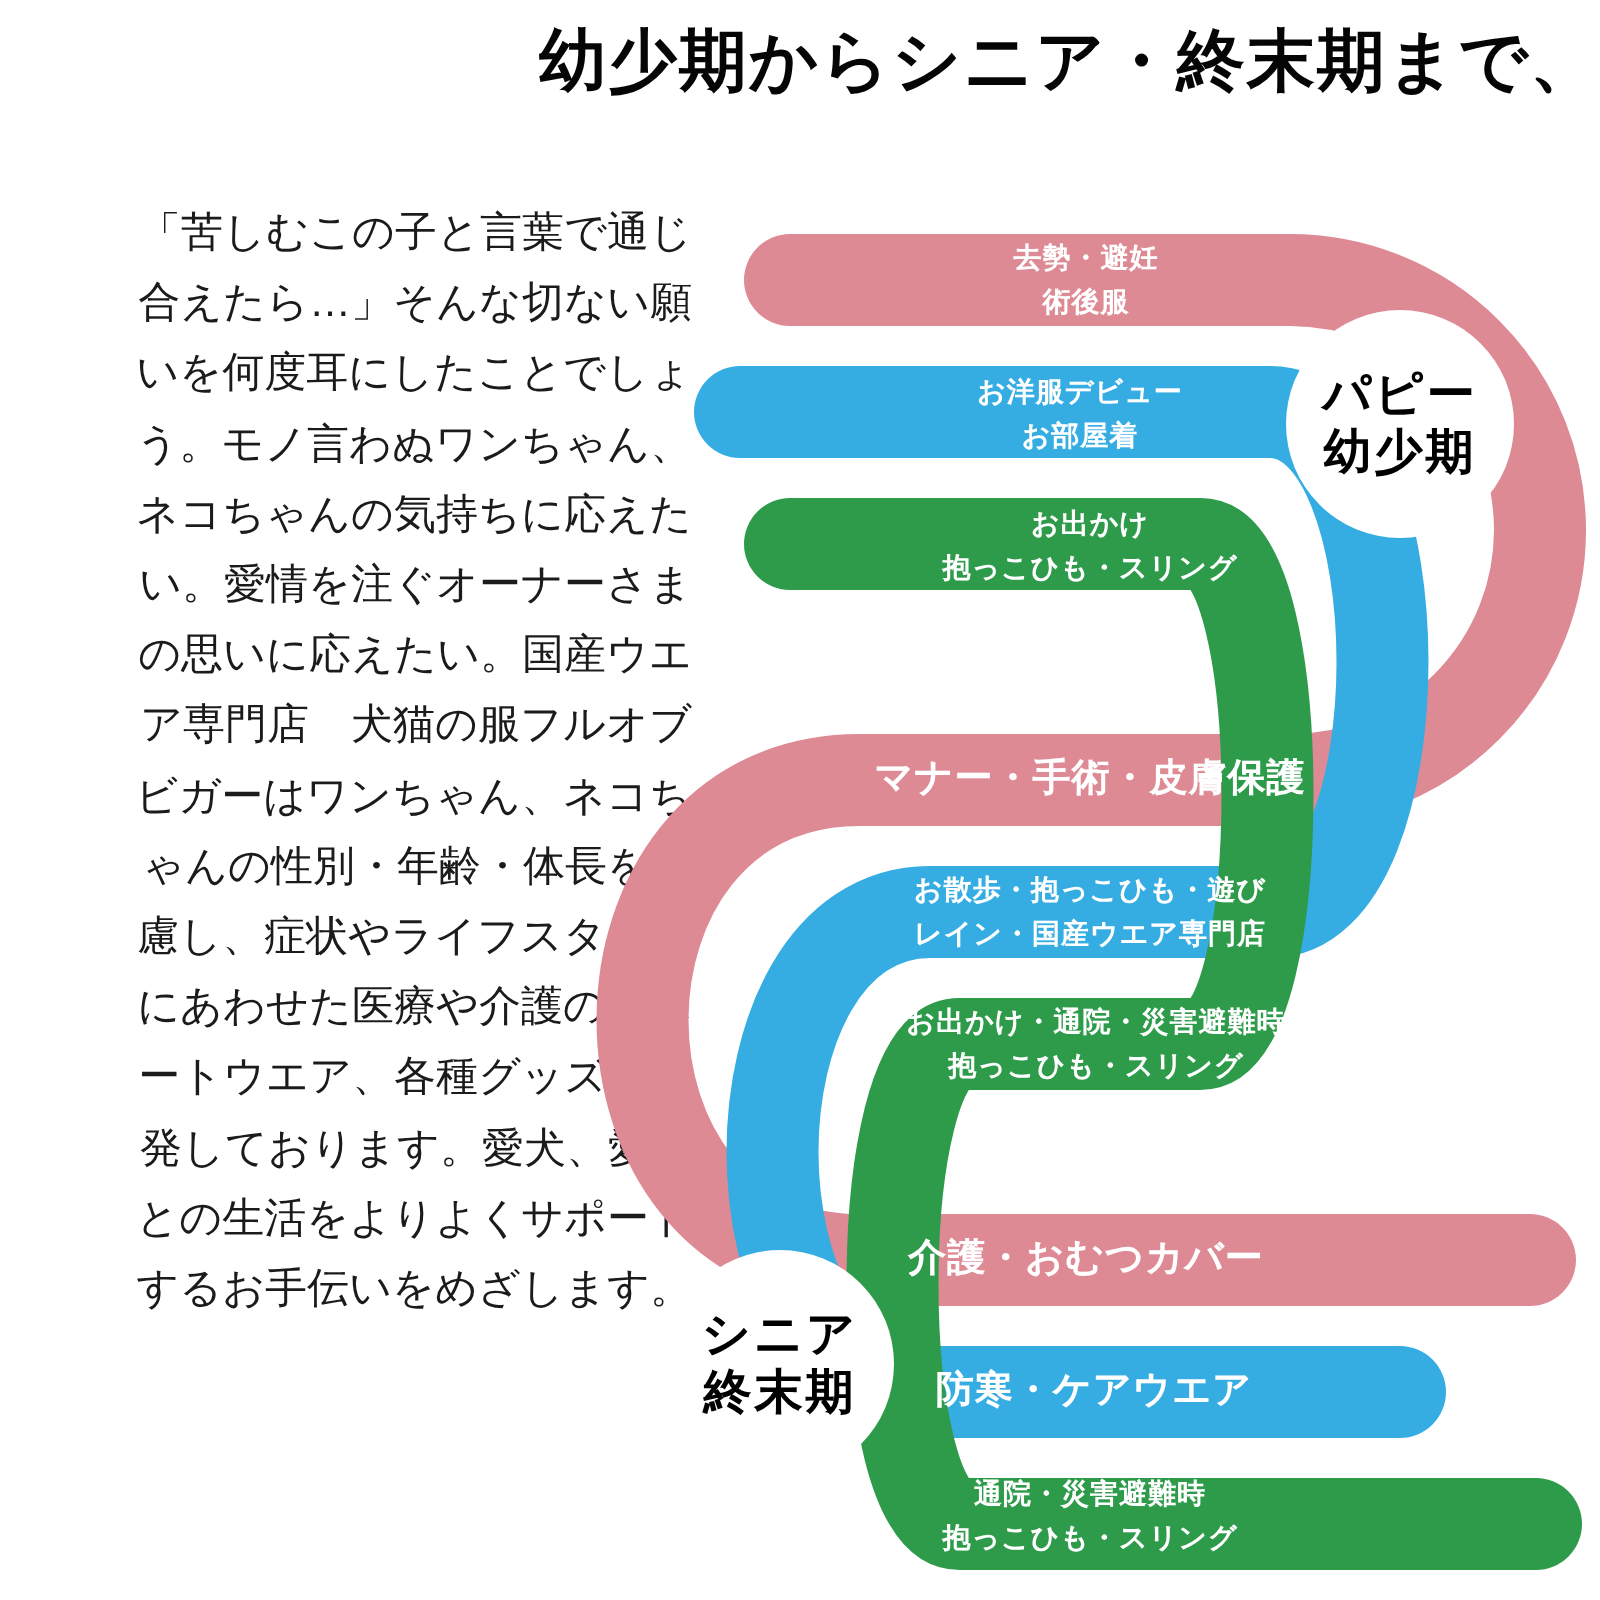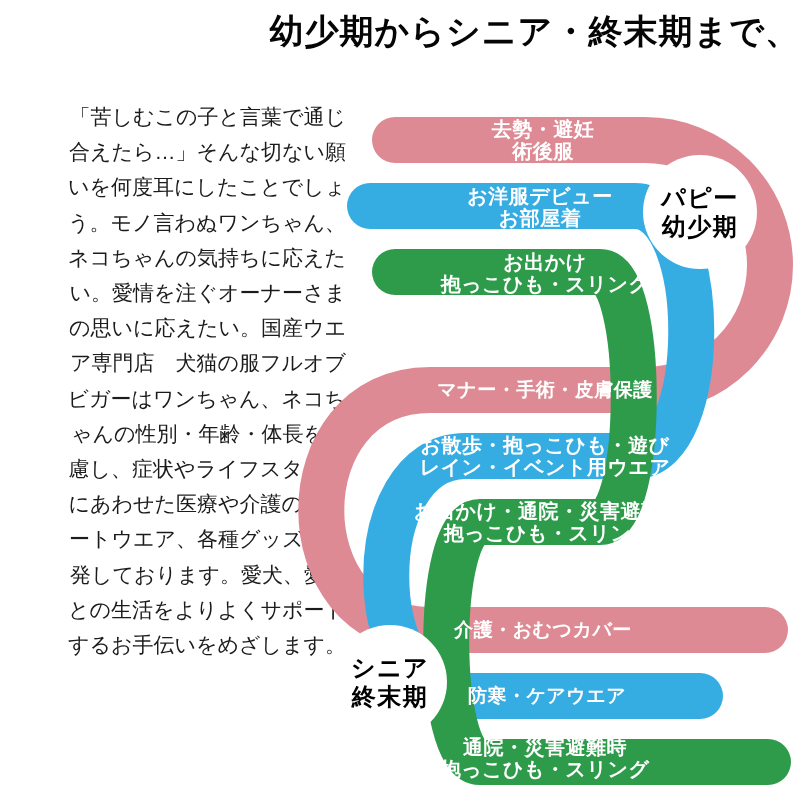--- a/index.html
+++ b/index.html
@@ -18,21 +18,21 @@
     position:absolute;top:99px;left:7px;width:291px;
     font-size:21px;line-height:35.2px;color:#1b1b1b;
     text-align:right;letter-spacing:0px;margin-left:48px;
   }
   svg.ribbons{position:absolute;left:0;top:0}
   .band-label{
     position:absolute;transform:translate(-50%,-50%);
     color:#ffffff;font-weight:bold;text-align:center;white-space:nowrap;
   }
   .one{font-size:19px;line-height:22px;letter-spacing:0.5px}
-  .two{font-size:20px;line-height:21.5px;letter-spacing:0.5px}
+  .two{font-size:14px;line-height:21.5px;letter-spacing:0.5px}
   .circle-label{
     position:absolute;transform:translate(-50%,-50%);
     color:#000000;font-weight:bold;font-size:24px;line-height:29px;
     text-align:center;white-space:nowrap;letter-spacing:1.5px;
   }
 </style>
 </head>
 <body>
 
 <div class="title">
@@ -69,21 +69,21 @@
 <div class="band-label two" style="left:545px;top:273px">
   <span>お出かけ</span><br>
   <span>抱っこひも・スリング</span>
 </div>
 
 <div class="band-label one" style="left:545px;top:390px">
   <span>マナー・手術・皮膚保護</span>
 </div>
 <div class="band-label two" style="left:545px;top:456px">
   <span>お散歩・抱っこひも・遊び</span><br>
-  <span>レイン・イベント用ウエア</span>
+  <span>レイン・国産ウエア専門店</span>
 </div>
 <div class="band-label two" style="left:548px;top:522px">
   <span>お出かけ・通院・災害避難時</span><br>
   <span>抱っこひも・スリング</span>
 </div>
 
 <div class="band-label one" style="left:543px;top:630px">
   <span>介護・おむつカバー</span>
 </div>
 <div class="band-label one" style="left:547px;top:696px">

